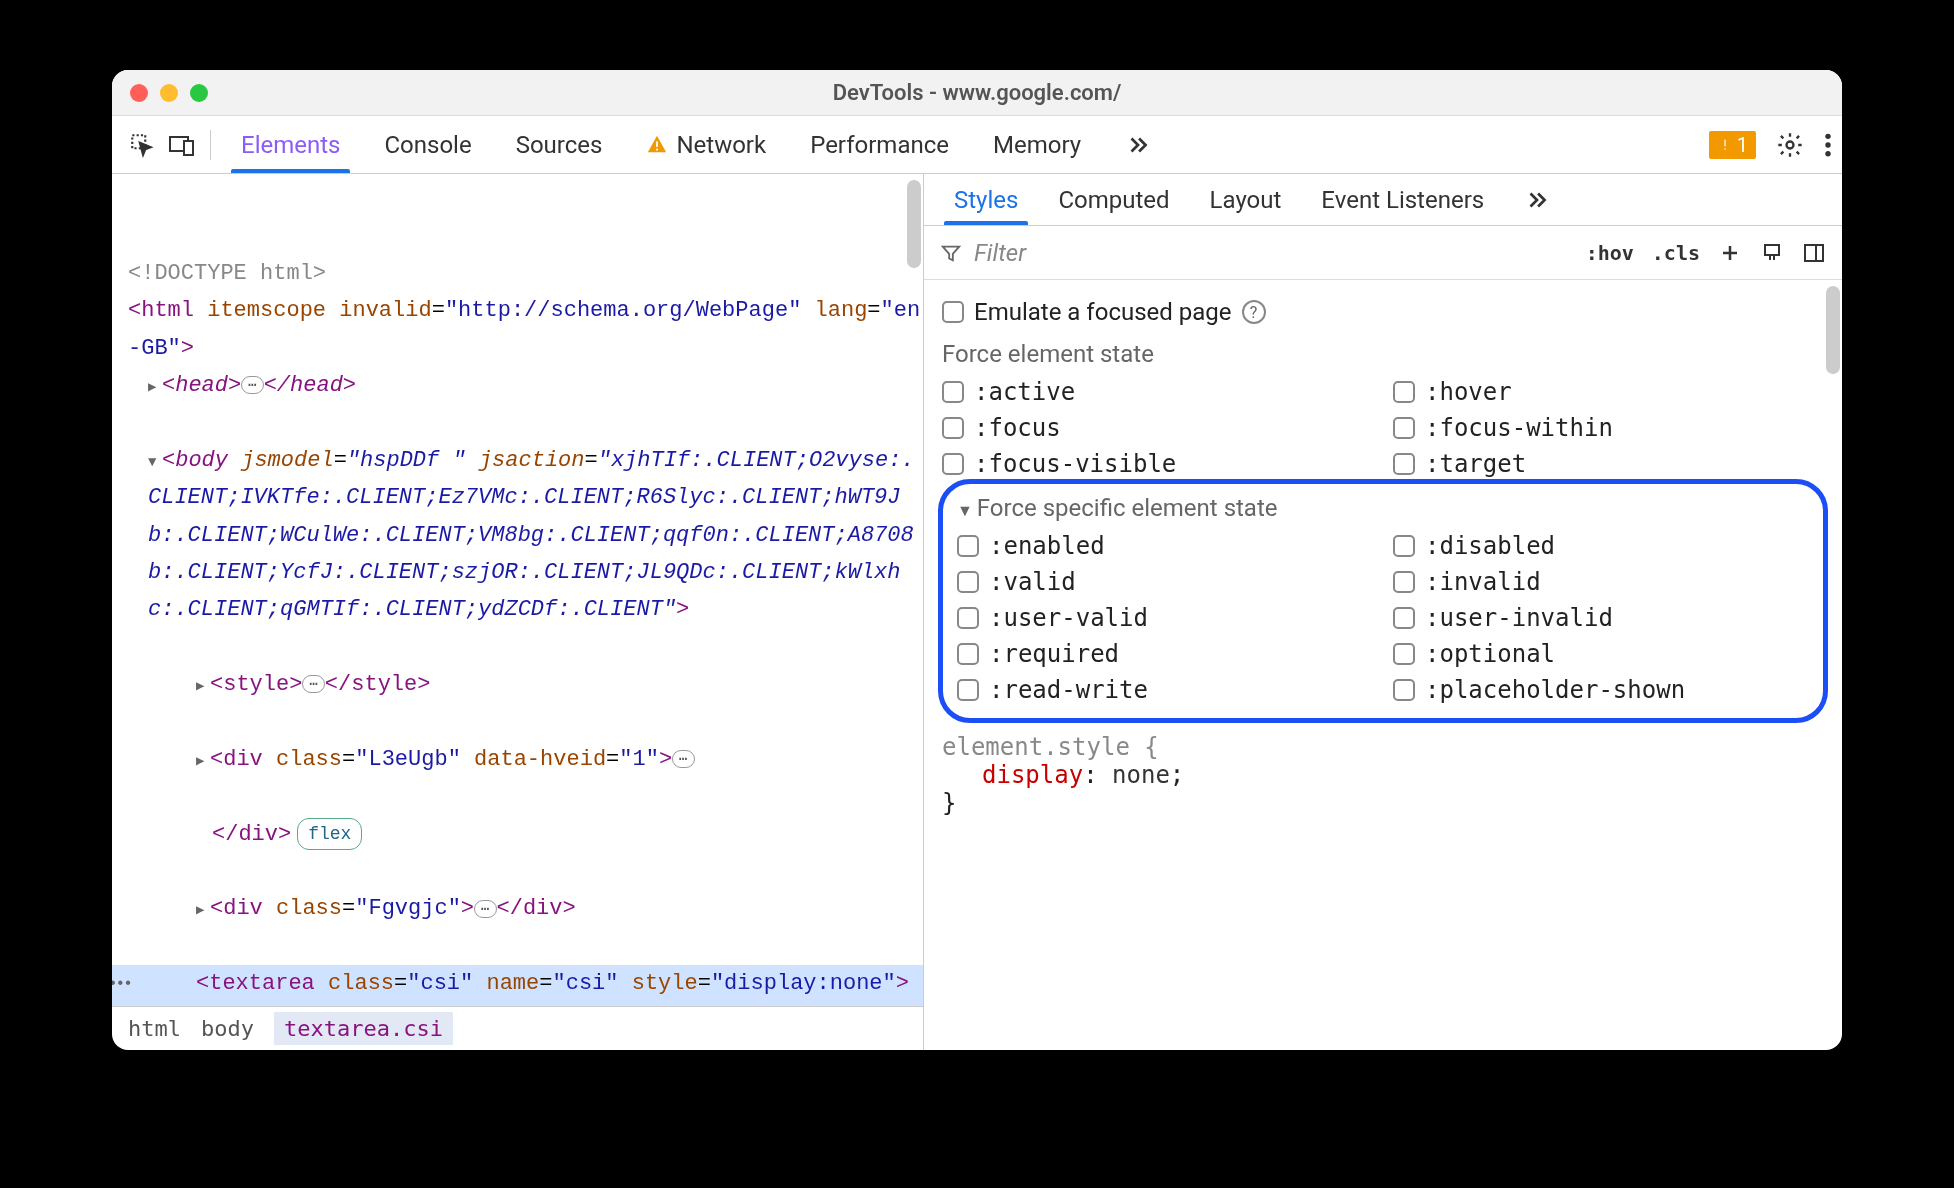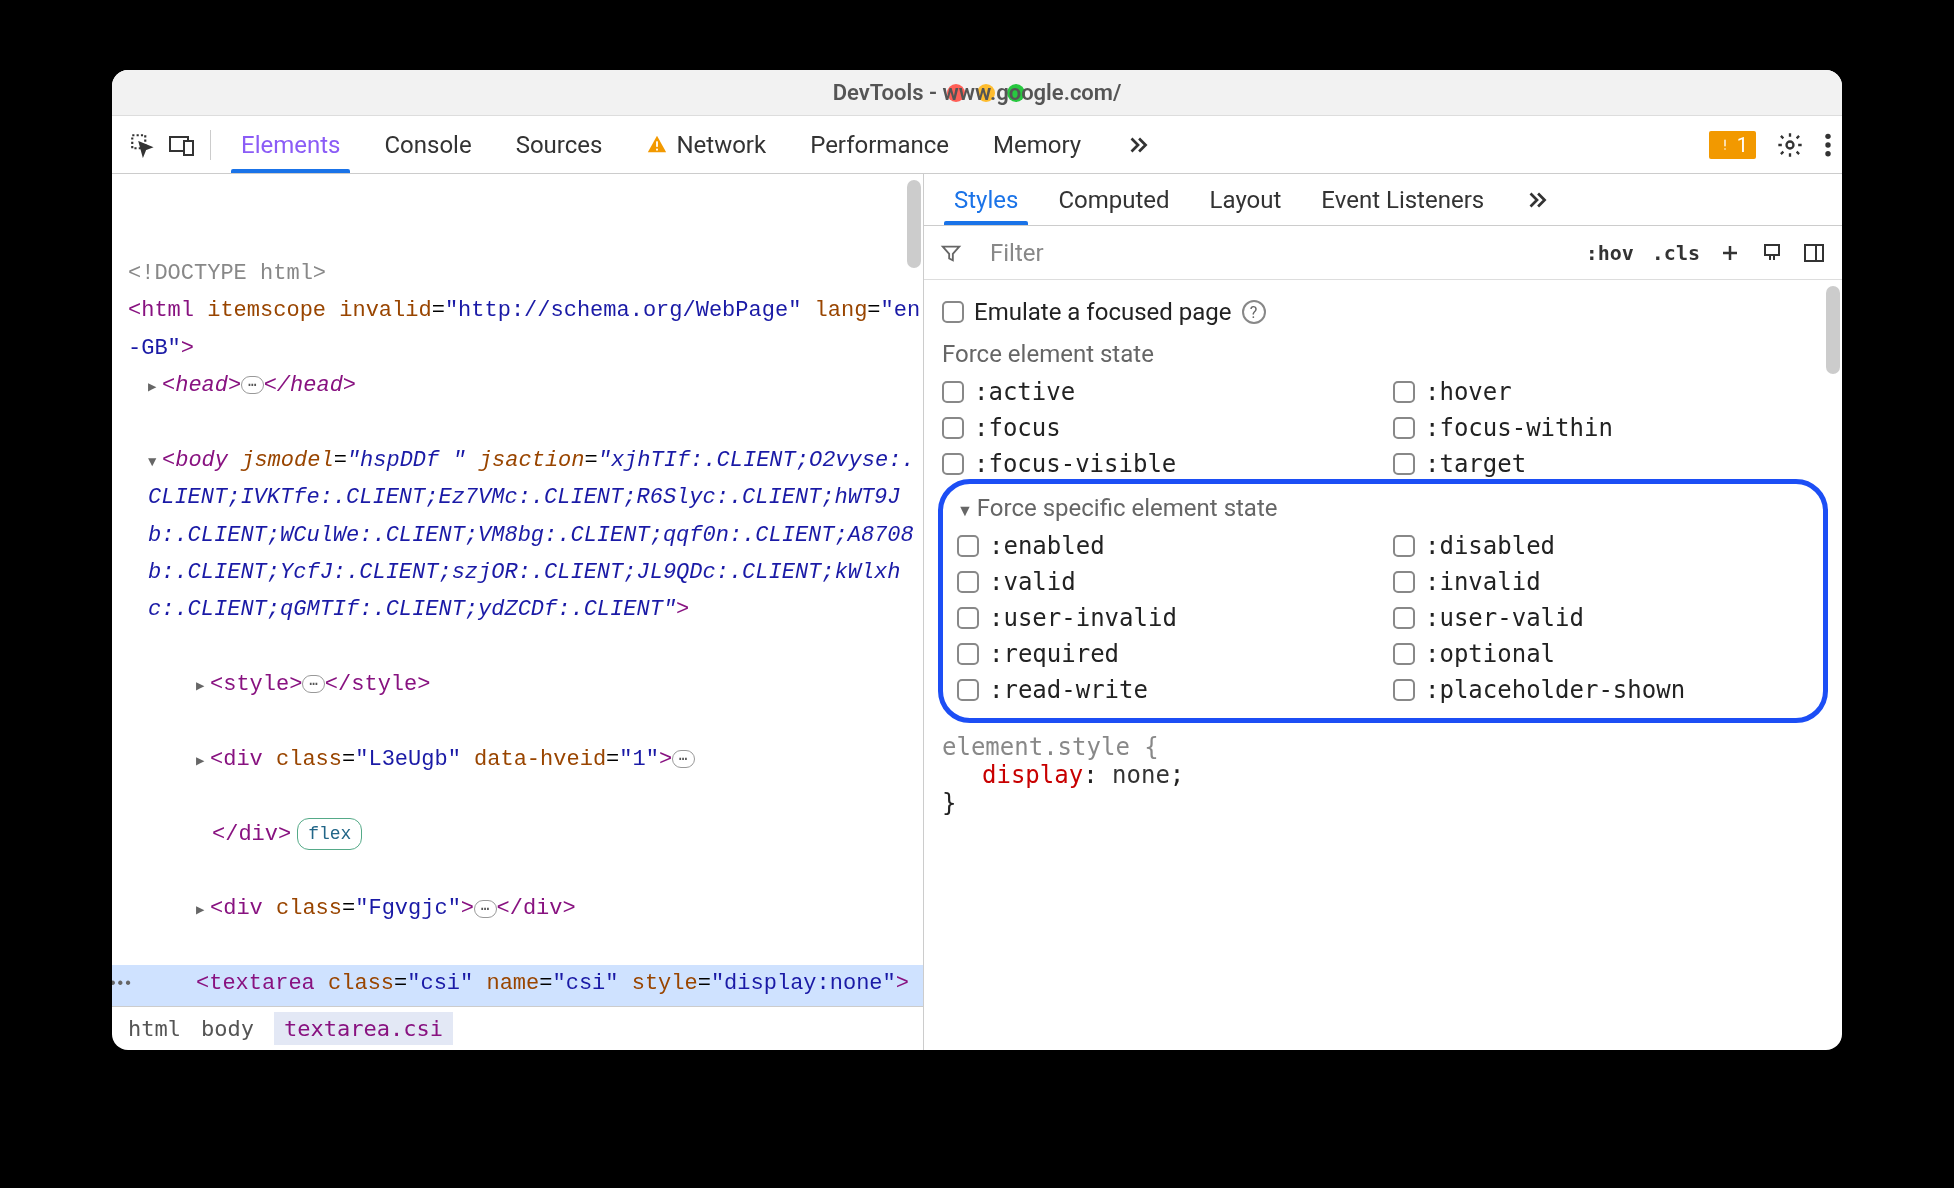--- a/index.html
+++ b/index.html
@@ -23,21 +23,20 @@
     display: flex;
     flex-direction: column;
   }
   .titlebar {
     height: 46px;
     background: #f2f2f2;
     display: flex;
     align-items: center;
     position: relative;
     border-bottom: 1px solid #ddd;
-    justify-content: center;
   }
   .traffic { display: flex; gap: 12px; margin-left: 18px; }
   .tl { width: 18px; height: 18px; border-radius: 50%; }
   .tl.red { background:#ff5f57; } .tl.yellow { background:#febc2e; } .tl.green { background:#28c840; }
   .title { position: absolute; left:0; right:0; text-align:center; font-weight:600; color:#555; font-size:22px; }
   .toolbar {
     height: 58px;
     display: flex;
     align-items: center;
     border-bottom: 1px solid #ccc;
@@ -77,21 +76,21 @@
   .crumbs { height:44px; border-top:1px solid #ccc; display:flex; align-items:center; font-family: Menlo, Monaco, monospace; font-size:22px; padding:9px 16px; gap:20px; color:#555; }
   .crumbs .crumb.active { background:#e3e8f5; padding:4px 10px; color:#881280; }
   .scrollbar-v { position:absolute; right:2px; top:6px; width:14px; height:88px; background:#ccc; border-radius:7px; }
 
   .right-panel { flex:1; display:flex; flex-direction:column; }
   .right-tabs { height:52px; display:flex; align-items:center; border-bottom:1px solid #ccc; padding:0 10px; gap:0; }
   .right-tabs .rtab { padding:0 20px; height:100%; display:flex; align-items:center; font-size:24px; color:#333; position:relative; }
   .right-tabs .rtab.active { color:#1a73e8; }
   .right-tabs .rtab.active::after { content:""; position:absolute; bottom:0; left:10px; right:10px; height:4px; background:#1a73e8; border-radius:2px 2px 0 0; }
   .filter-bar { height:54px; border-bottom:1px solid #ddd; display:flex; align-items:center; padding:0 16px; gap:16px; }
-  .filter-input { flex:1; display:flex; align-items:center; gap:28px; color:#888; font-size:24px; }
+  .filter-input { flex:1; display:flex; align-items:center; gap:12px; color:#888; font-size:24px;font-style:italic; }
   .filter-actions { display:flex; align-items:center; gap:18px; color:#333; font-size:20px; }
   .filter-actions .txt { font-family: Menlo, monospace; font-weight:600; }
   .styles-body { flex:1; padding:10px 18px; font-size:24px; color:#222; overflow:hidden; position:relative; }
   .emu-row { display:flex; align-items:center; gap:10px; margin:8px 0 14px; }
   .cb { width:22px; height:22px; border:2px solid #888; border-radius:5px; flex-shrink:0; }
   .help { width:24px; height:24px; border:2px solid #888; border-radius:50%; display:inline-flex; align-items:center; justify-content:center; font-size:16px; color:#666; }
   .section-h { color:#666; font-size:24px; margin:6px 0 10px; }
   .state-grid { display:grid; grid-template-columns: 1fr 1fr; gap:8px 20px; font-family: Menlo, Monaco, monospace; font-size:24px; }
   .state-item { display:flex; align-items:center; gap:10px; }
   .highlight-box { border:5px solid #1c4ef5; border-radius:32px; padding:10px 14px 14px; margin:1px -4px; }
@@ -306,25 +305,25 @@
             <div class="state-item">
                 <div class="cb"></div>
                 <span>:valid</span>
               </div>
             <div class="state-item">
                 <div class="cb"></div>
                 <span>:invalid</span>
               </div>
             <div class="state-item">
                 <div class="cb"></div>
+                <span>:user-valid</span>
+              </div>
+            <div class="state-item">
+                <div class="cb"></div>
                 <span>:user-invalid</span>
-              </div>
-            <div class="state-item">
-                <div class="cb"></div>
-                <span>:user-valid</span>
               </div>
             <div class="state-item">
                 <div class="cb"></div>
                 <span>:required</span>
               </div>
             <div class="state-item">
                 <div class="cb"></div>
                 <span>:optional</span>
               </div>
             <div class="state-item">

